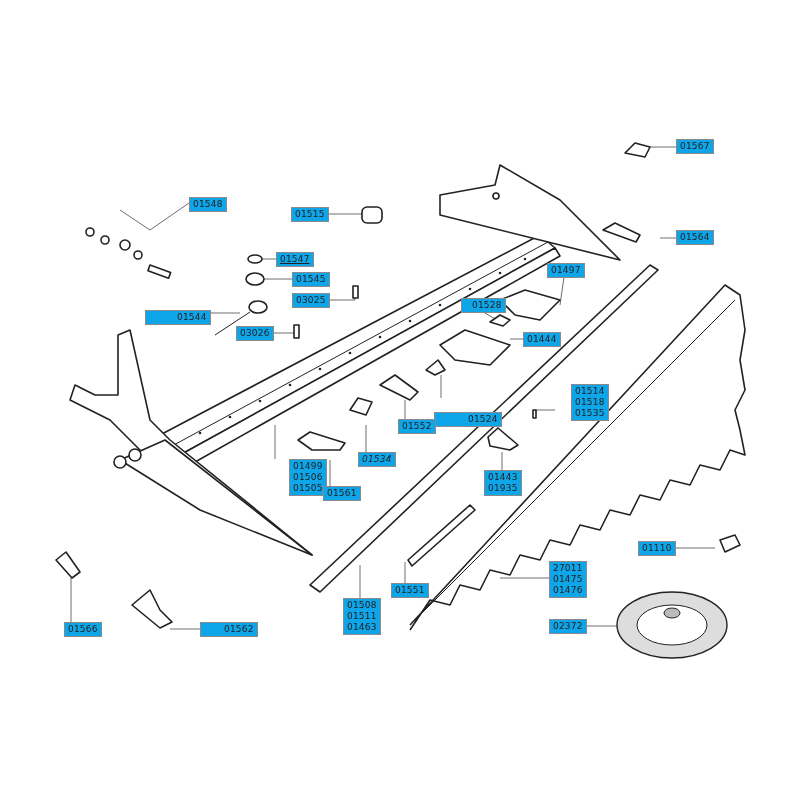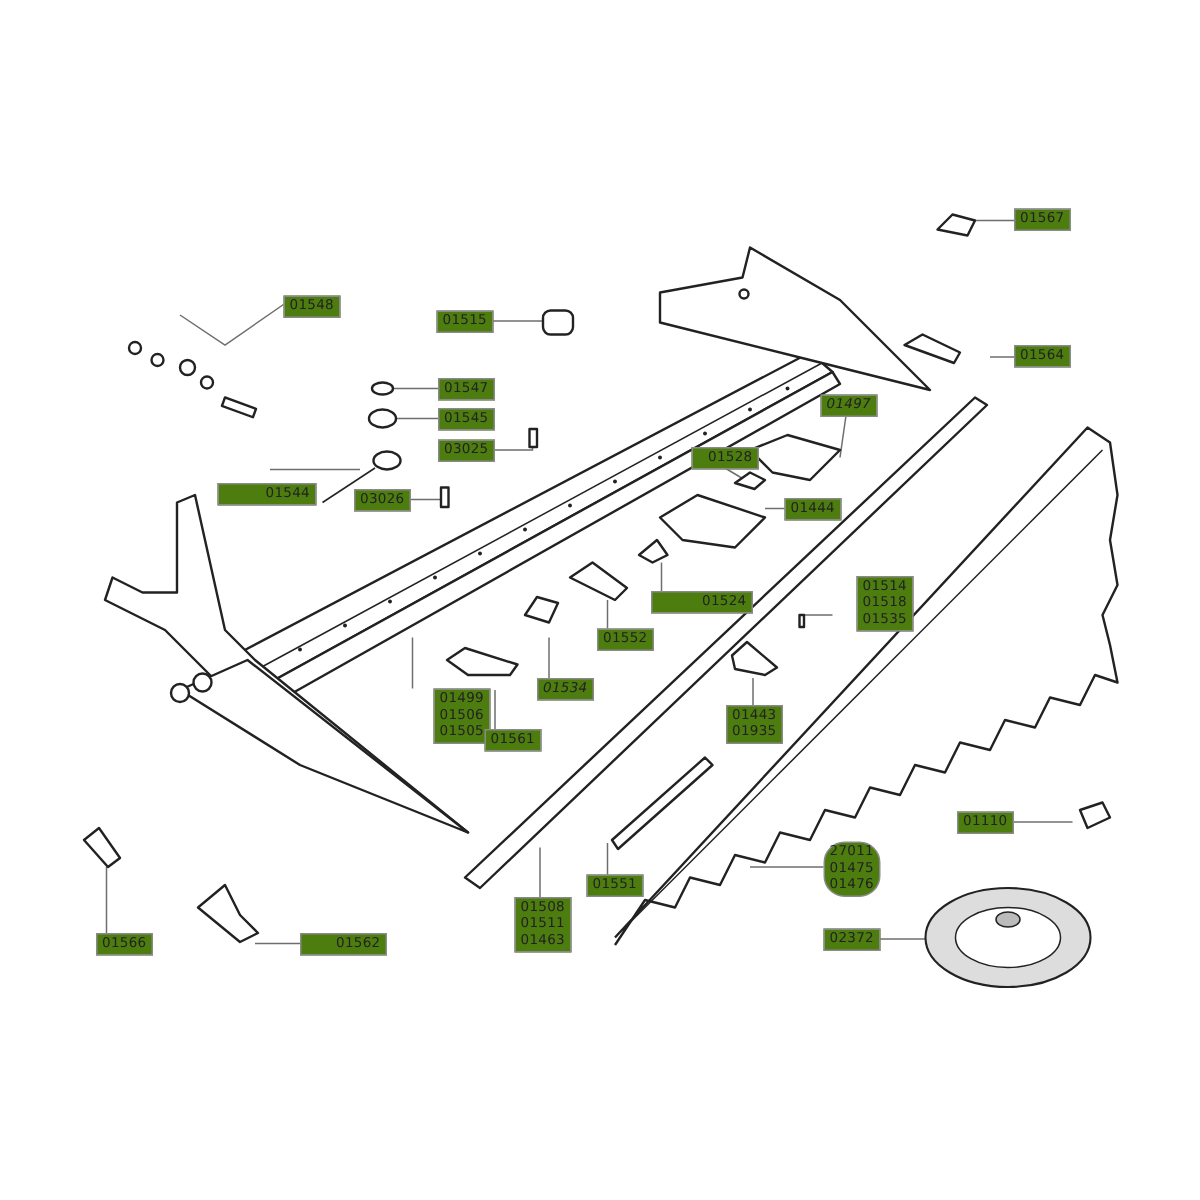--- a/index.html
+++ b/index.html
@@ -1,20 +1,20 @@
 <!DOCTYPE html>
 <html><head>
 <meta charset="utf-8">
 <style>
   html, body { margin: 0; padding: 0; background: #ffffff; }
   #stage { position: relative; width: 800px; height: 800px; background: #ffffff; overflow: hidden; }
   #drawing { position: absolute; left: 0; top: 0; width: 800px; height: 800px; }
   .label {
     position: absolute;
-    background: #4d7c0f;
+    background: #0ea5e9;
     border: 1px solid #8a8a8a;
     font-family: "DejaVu Sans", sans-serif;
     font-size: 9px;
     line-height: 11px;
     color: #222222;
     padding: 1px 3px;
     text-align: center;
     letter-spacing: 0.2px;
     white-space: nowrap;
     cursor: pointer;
@@ -143,45 +143,45 @@
     </div>
   <div class="label" style="left:189px;top:197px;">
       <span>01548</span>
     </div>
   <div class="label" style="left:291px;top:207px;">
       <span>01515</span>
     </div>
   <div class="label" style="left:676px;top:230px;">
       <span>01564</span>
     </div>
-  <div class="label" style="left:292px;top:252px;">
+  <div class="label" style="left:276px;top:252px;text-decoration:underline;">
       <span>01547</span>
     </div>
-  <div class="label" style="left:547px;top:263px;font-style:italic;">
+  <div class="label" style="left:547px;top:263px;">
       <span>01497</span>
     </div>
   <div class="label" style="left:292px;top:272px;">
       <span>01545</span>
     </div>
   <div class="label" style="left:292px;top:293px;">
       <span>03025</span>
     </div>
   <div class="label" style="left:461px;top:298px;padding-left:10px;">
       <span>01528</span>
     </div>
-  <div class="label" style="left:145px;top:322px;padding-left:31px;">
+  <div class="label" style="left:145px;top:310px;padding-left:31px;">
       <span>01544</span>
     </div>
   <div class="label" style="left:236px;top:326px;">
       <span>03026</span>
     </div>
   <div class="label" style="left:523px;top:332px;">
       <span>01444</span>
     </div>
-  <div class="label" style="left:434px;top:394px;padding-left:33px;">
+  <div class="label" style="left:434px;top:412px;padding-left:33px;">
       <span>01524</span>
     </div>
   <div class="label" style="left:555px;top:384px;margin-left:16px;">
     <span>01514</span>
     <span>01518</span>
     <span>01535</span>
   </div>
   <div class="label" style="left:398px;top:419px;">
       <span>01552</span>
     </div>
@@ -199,21 +199,21 @@
   </div>
   <div class="label" style="left:323px;top:486px;">
       <span>01561</span>
     </div>
   <div class="label" style="left:638px;top:541px;">
       <span>01110</span>
     </div>
   <div class="label" style="left:391px;top:583px;">
       <span>01551</span>
     </div>
-  <div class="label" style="left:549px;top:561px;border-radius:14px;">
+  <div class="label" style="left:549px;top:561px;">
     <span>27011</span>
     <span>01475</span>
     <span>01476</span>
   </div>
   <div class="label" style="left:343px;top:598px;">
     <span>01508</span>
     <span>01511</span>
     <span>01463</span>
   </div>
   <div class="label" style="left:549px;top:619px;">

